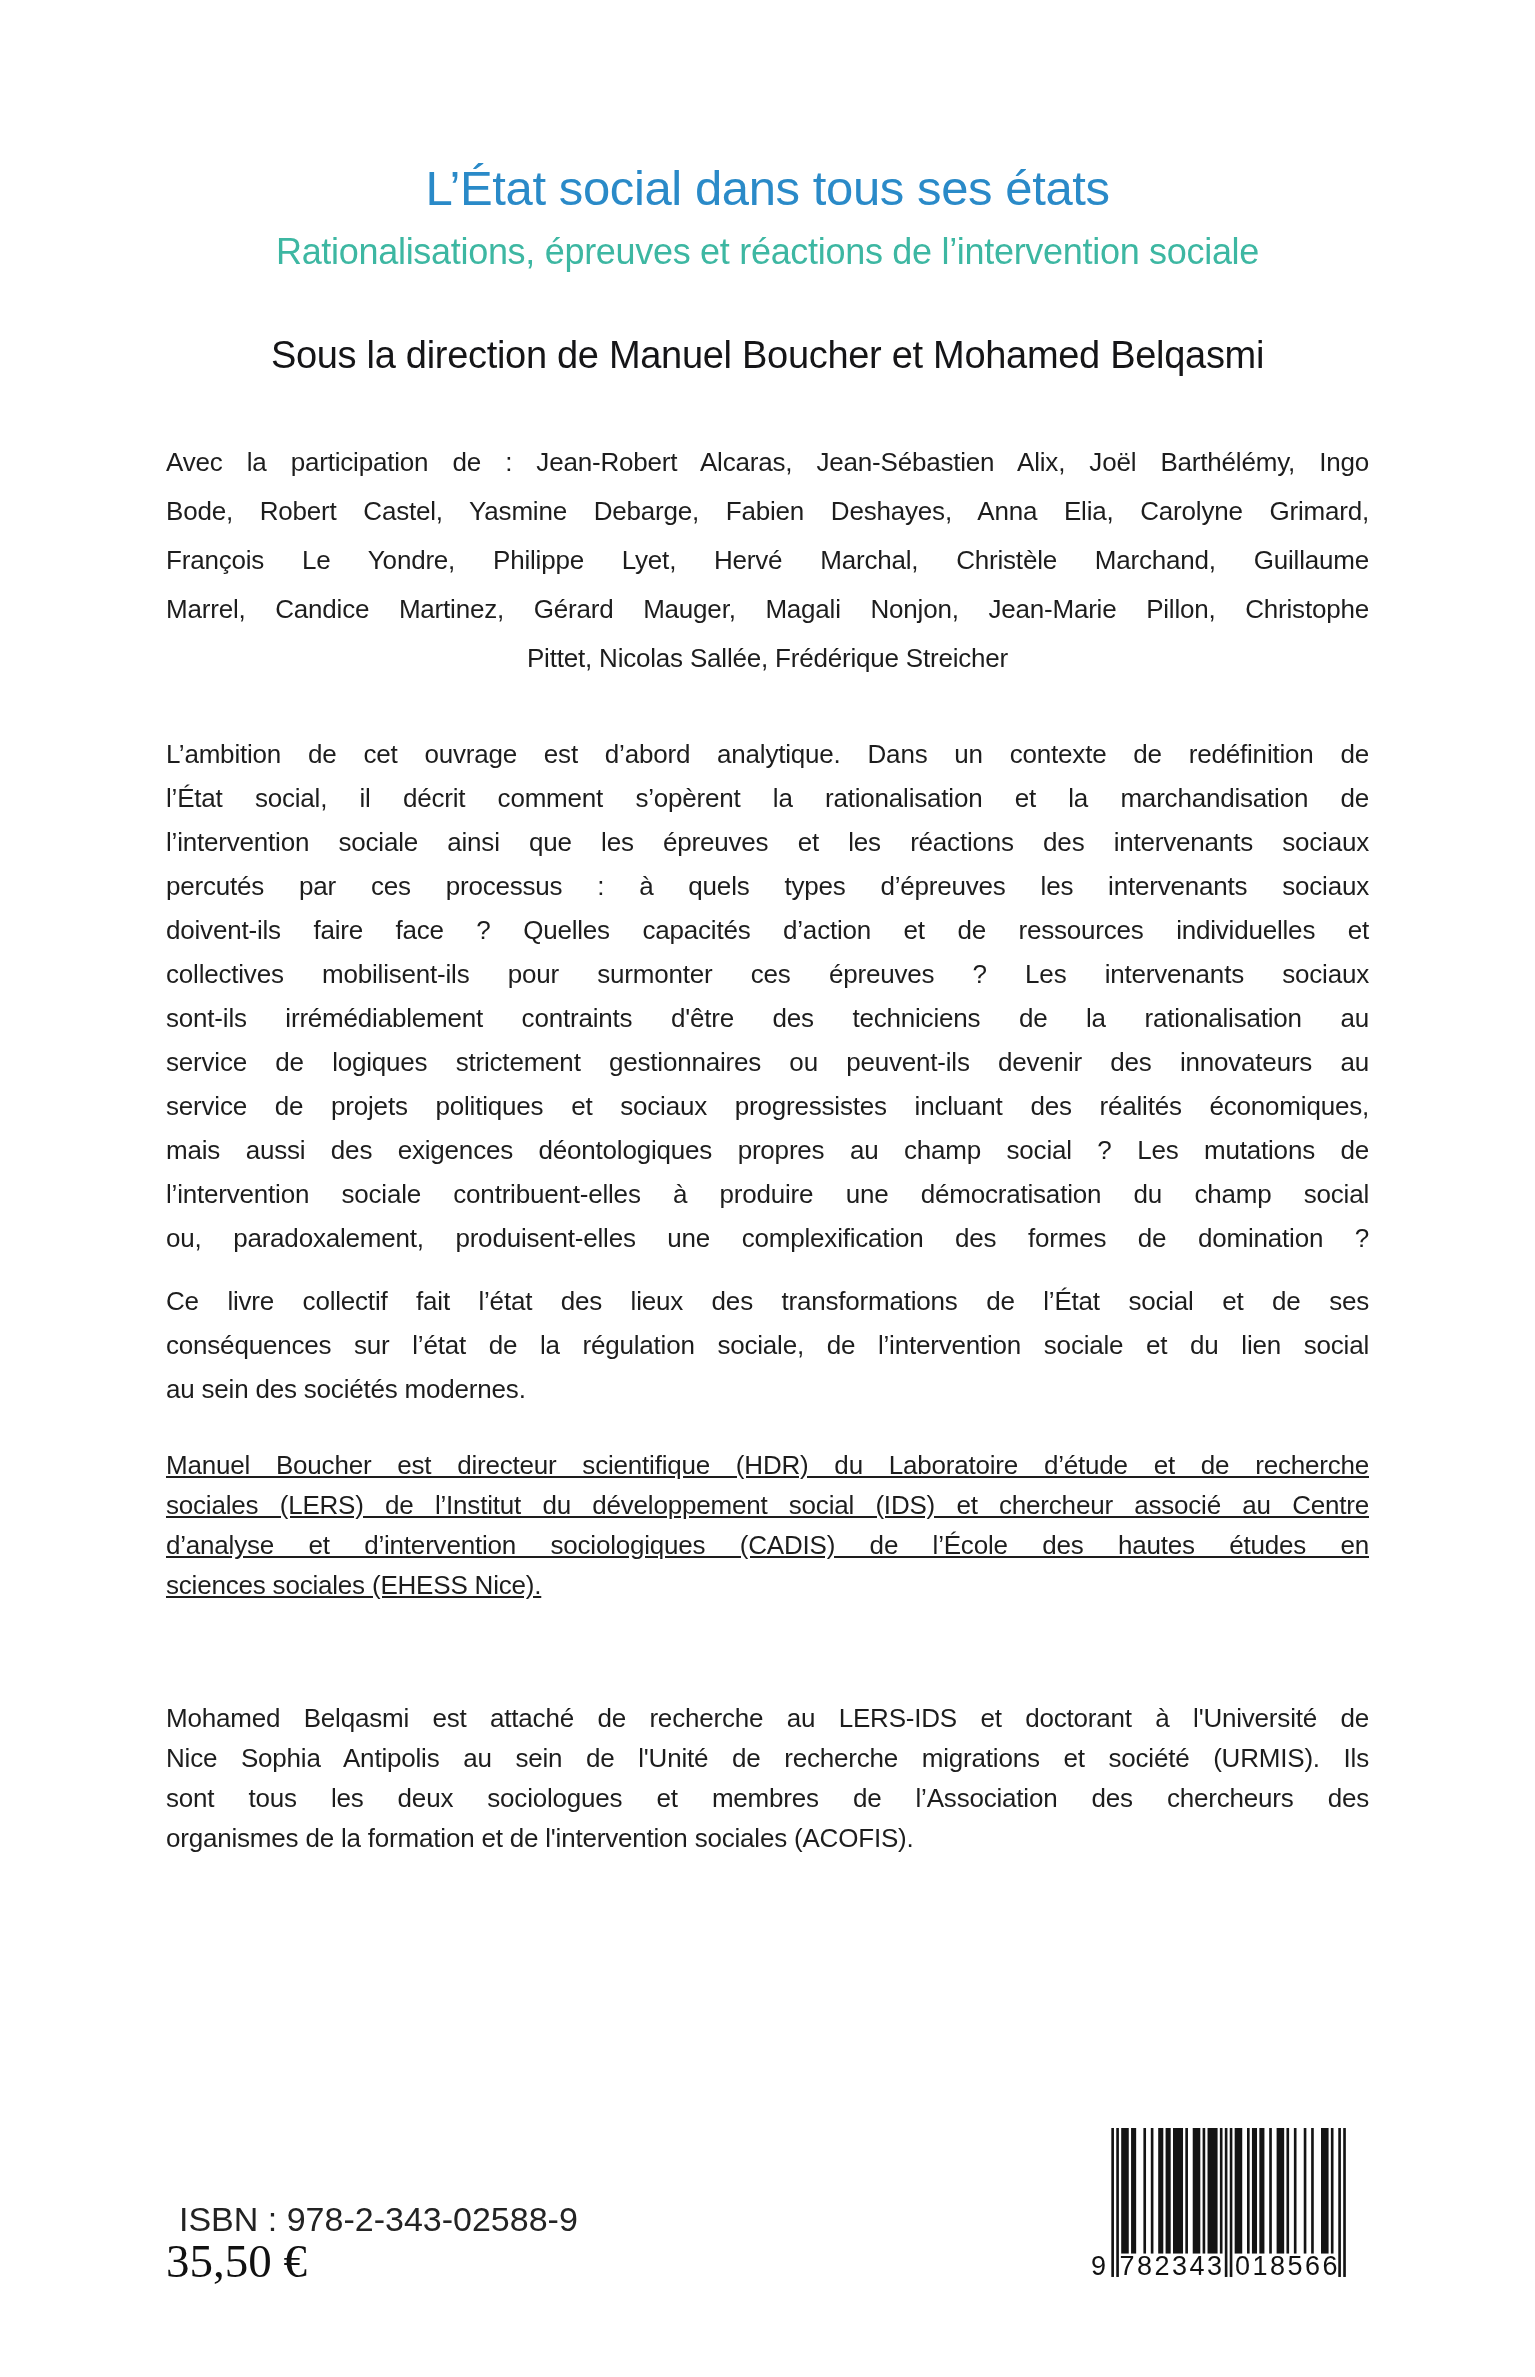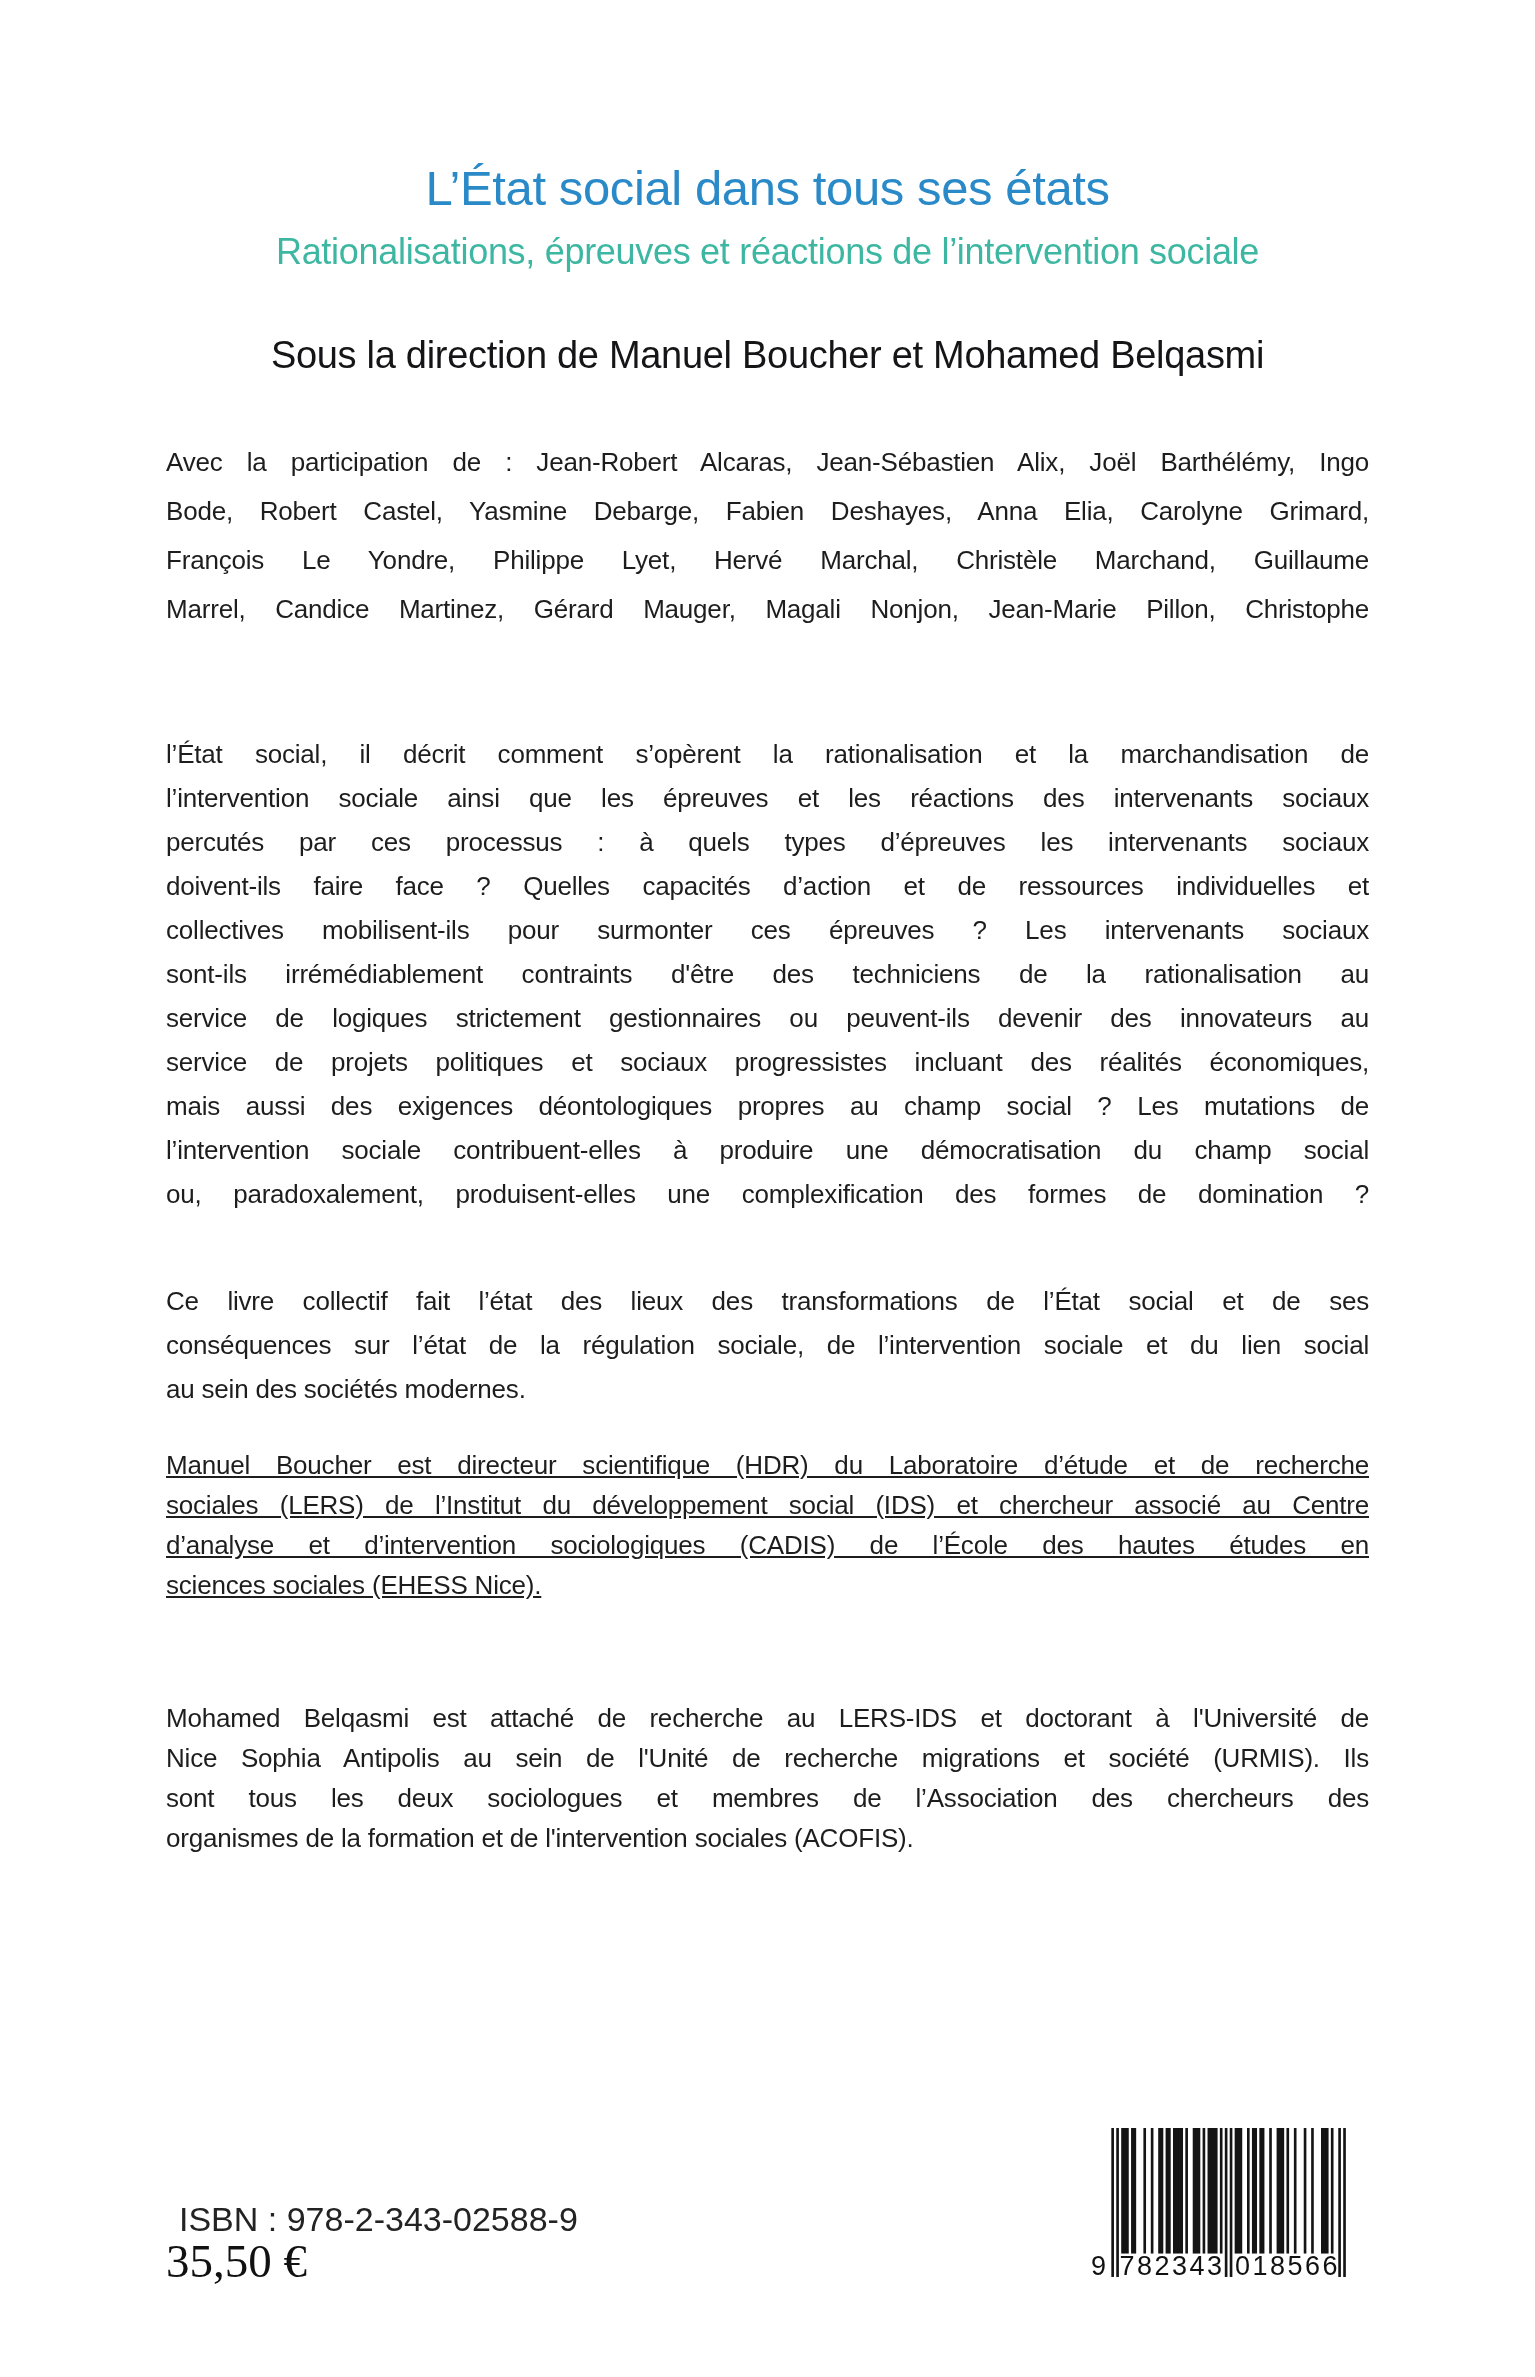--- a/index.html
+++ b/index.html
@@ -103,23 +103,25 @@
 
 <div id="subtitle" class="abs" style="color: rgb(61, 183, 162);">Rationalisations, épreuves et réactions de l’intervention sociale</div>
 
 <div id="direction" class="abs">Sous la direction de Manuel Boucher et Mohamed Belqasmi</div>
 
 <div id="participation" class="abs textblock last-center">
     <div class="jline">Avec la participation de : Jean-Robert Alcaras, Jean-Sébastien Alix, Joël Barthélémy, Ingo</div>
     <div class="jline">Bode, Robert Castel, Yasmine Debarge, Fabien Deshayes, Anna Elia, Carolyne Grimard,</div>
     <div class="jline">François Le Yondre, Philippe Lyet, Hervé Marchal, Christèle Marchand, Guillaume</div>
     <div class="jline">Marrel, Candice Martinez, Gérard Mauger, Magali Nonjon, Jean-Marie Pillon, Christophe</div>
+    <div class="jline last">Pittet, Nicolas Sallée, Frédérique Streicher</div>
   </div>
 
 <div id="synopsis" class="abs textblock">
+    <div class="jline">L’ambition de cet ouvrage est d’abord analytique. Dans un contexte de redéfinition de</div>
     <div class="jline">l’État social, il décrit comment s’opèrent la rationalisation et la marchandisation de</div>
     <div class="jline">l’intervention sociale ainsi que les épreuves et les réactions des intervenants sociaux</div>
     <div class="jline">percutés par ces processus : à quels types d’épreuves les intervenants sociaux</div>
     <div class="jline">doivent-ils faire face ? Quelles capacités d’action et de ressources individuelles et</div>
     <div class="jline">collectives mobilisent-ils pour surmonter ces épreuves ? Les intervenants sociaux</div>
     <div class="jline">sont-ils irrémédiablement contraints d'être des techniciens de la rationalisation au</div>
     <div class="jline">service de logiques strictement gestionnaires ou peuvent-ils devenir des innovateurs au</div>
     <div class="jline">service de projets politiques et sociaux progressistes incluant des réalités économiques,</div>
     <div class="jline">mais aussi des exigences déontologiques propres au champ social ? Les mutations de</div>
     <div class="jline">l’intervention sociale contribuent-elles à produire une démocratisation du champ social</div>

